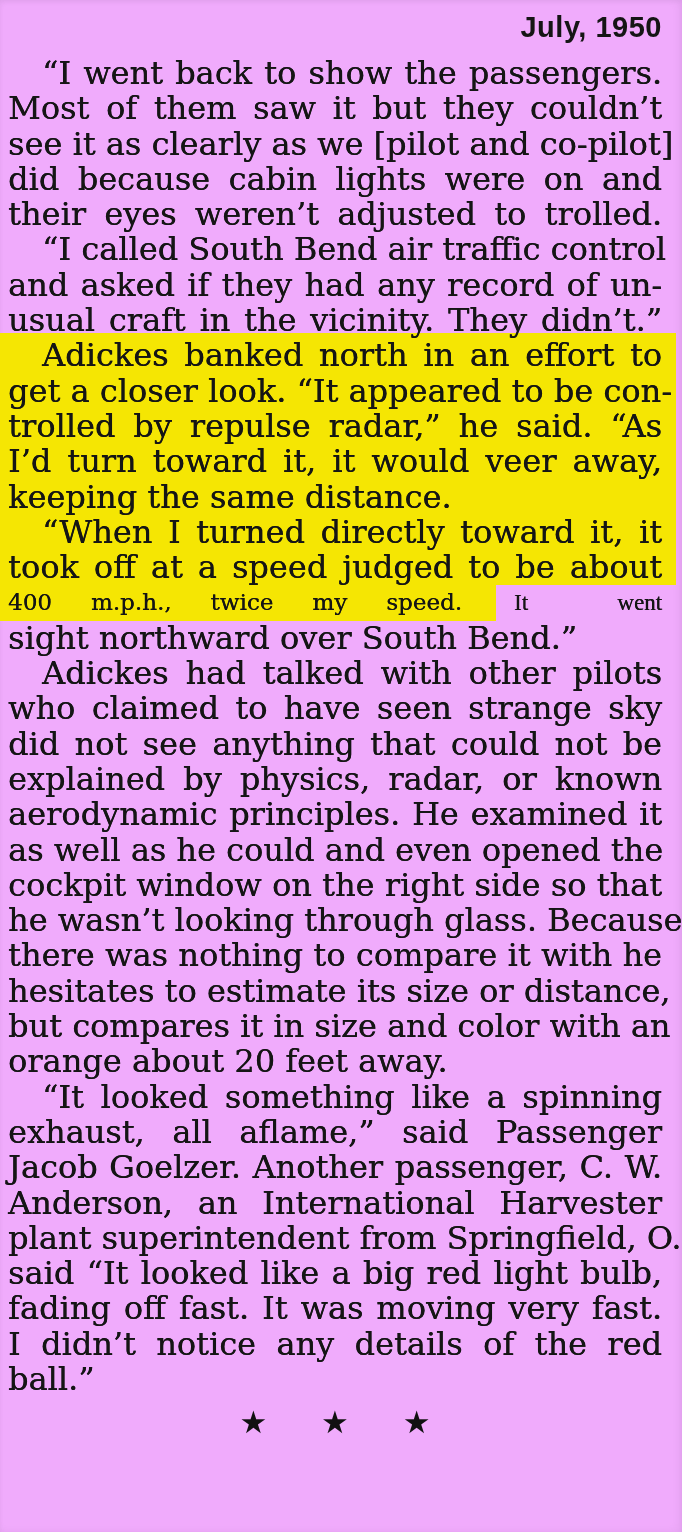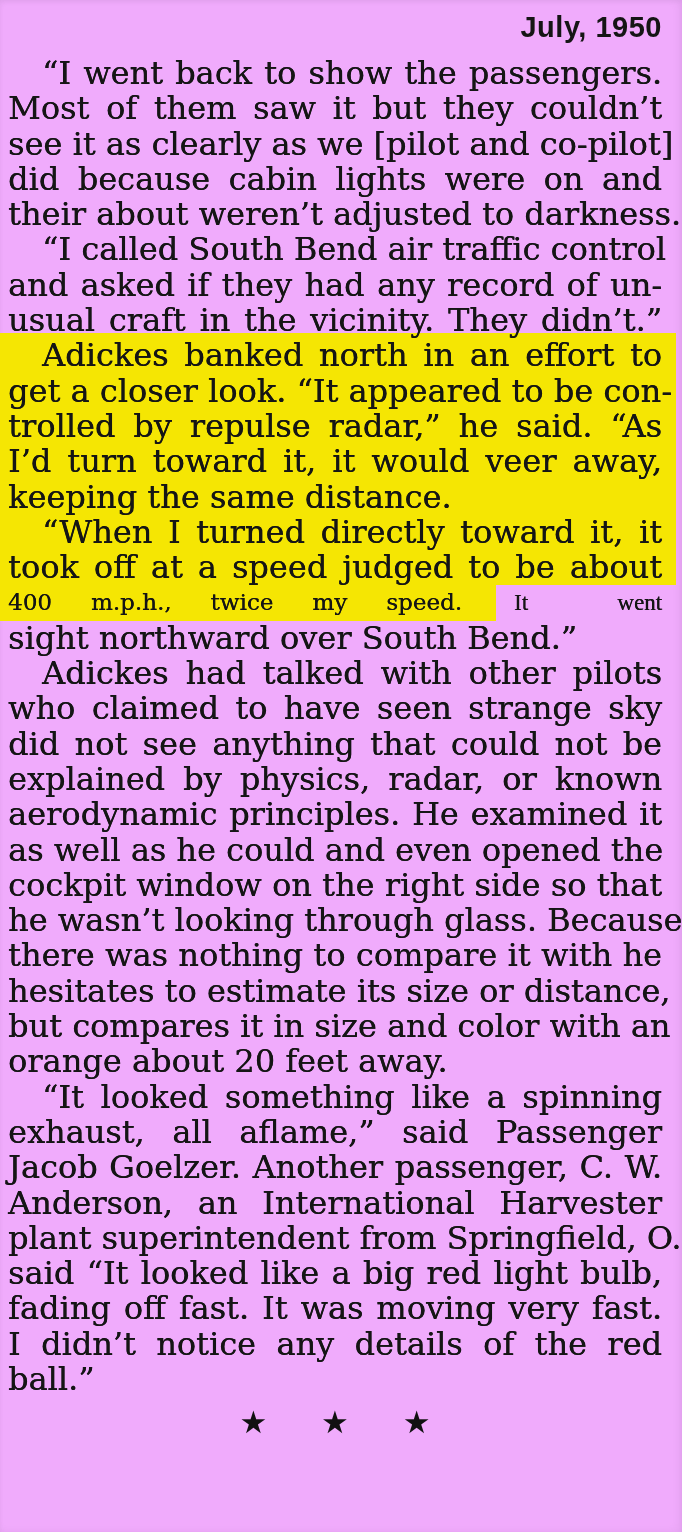--- a/index.html
+++ b/index.html
@@ -75,21 +75,21 @@
 </head>
 <body>
 
 <div class="page">
   <div class="masthead">July, 1950</div>
 
   <div class="ln ind">“I went back to show the passengers.</div>
   <div class="ln">Most of them saw it but they couldn’t</div>
   <div class="ln">see it as clearly as we [pilot and co-pilot]</div>
   <div class="ln">did because cabin lights were on and</div>
-  <div class="ln">their about weren’t adjusted to darkness.</div>
+  <div class="ln">their eyes weren’t adjusted to trolled.</div>
   <div class="ln ind">“I called South Bend air traffic control</div>
   <div class="ln">and asked if they had any record of un-</div>
   <div class="ln">usual craft in the vicinity. They didn’t.”</div>
 
   <div class="ln ind hl hl-top">Adickes banked north in an effort to</div>
   <div class="ln hl">get a closer look. “It appeared to be con-</div>
   <div class="ln hl">trolled by repulse radar,” he said. “As</div>
   <div class="ln hl">I’d turn toward it, it would veer away,</div>
   <div class="ln hl noj">keeping the same distance.</div>
   <div class="ln ind hl">“When I turned directly toward it, it</div>

